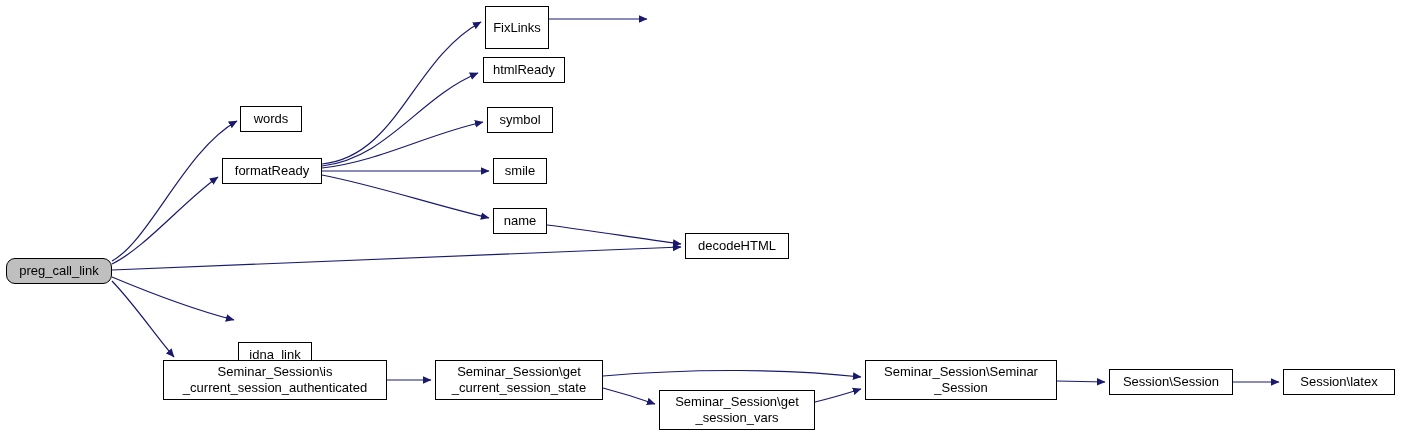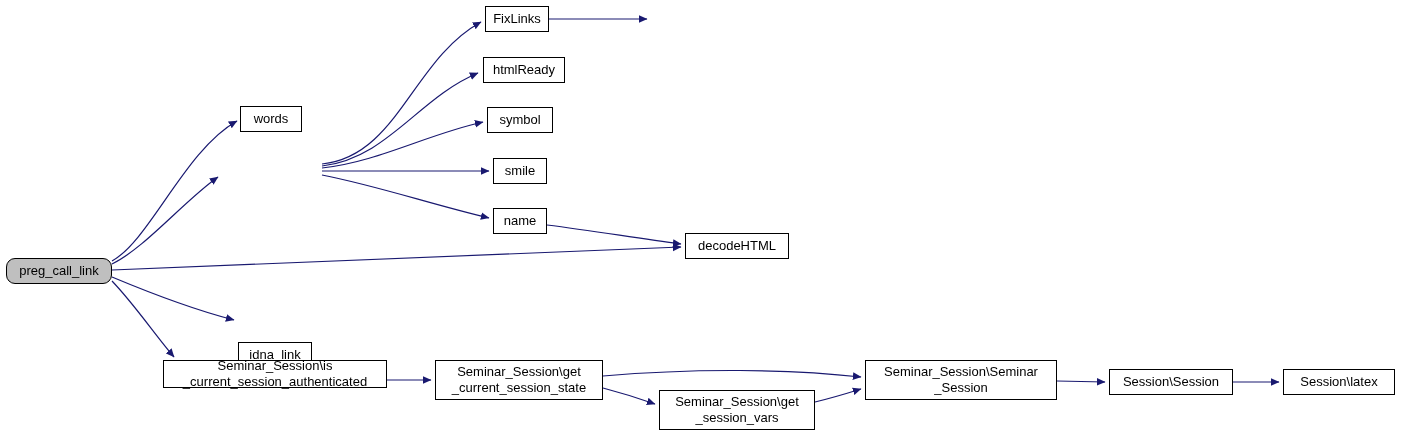--- a/index.html
+++ b/index.html
@@ -68,22 +68,25 @@
   </svg>
 
   <div class="node highlight" style="left:6px; top:258px; width:106px; height:26px;">
     <span>preg_call_link</span>
   </div>
 
   <div class="node" style="left:240px; top:106px; width:62px; height:26px;">
     <span>words</span>
   </div>
 
+  <div class="node" style="left:222px; top:158px; width:100px; height:26px;">
+    <span>formatReady</span>
+  </div>
 
-  <div class="node" style="left:485px; top:6px; width:64px; height:26px;">
+  <div class="node" style="left:485px; top:6px; width:64px; height:43px;">
     <span>FixLinks</span>
   </div>
 
 
   <div class="node" style="left:483px; top:57px; width:82px; height:26px;">
     <span>htmlReady</span>
   </div>
 
   <div class="node" style="left:487px; top:107px; width:66px; height:26px;">
     <span>symbol</span>
@@ -98,21 +101,21 @@
   </div>
 
   <div class="node" style="left:685px; top:233px; width:104px; height:26px;">
     <span>decodeHTML</span>
   </div>
 
   <div class="node" style="left:238px; top:310px; width:74px; height:26px;margin-top:32px;">
     <span>idna_link</span>
   </div>
 
-  <div class="node" style="left:163px; top:360px; width:224px; height:28px;">
+  <div class="node" style="left:163px; top:360px; width:224px; height:40px;">
     <span>Seminar_Session\is</span>
     <span>_current_session_authenticated</span>
   </div>
 
   <div class="node" style="left:435px; top:360px; width:168px; height:40px;">
     <span>Seminar_Session\get</span>
     <span>_current_session_state</span>
   </div>
 
   <div class="node" style="left:659px; top:390px; width:156px; height:40px;">

